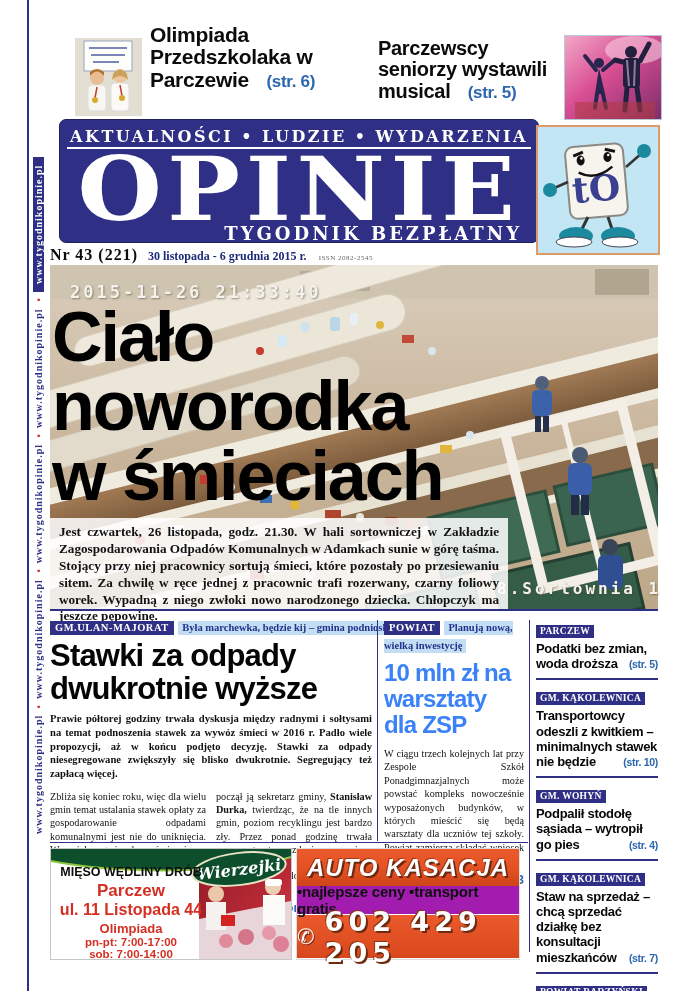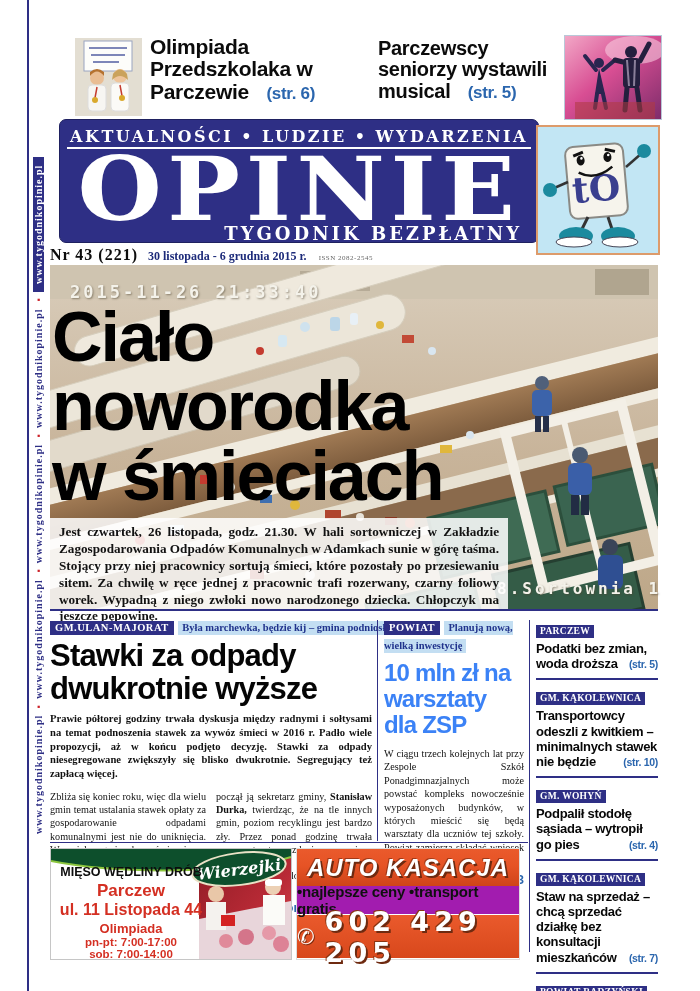--- a/index.html
+++ b/index.html
@@ -10,21 +10,21 @@
   .side-strip{position:absolute;left:27px;top:0;width:19px;height:991px;
               border-right:2px solid #2e2f85;
               writing-mode:vertical-rl;transform:rotate(180deg);
               text-align:center;line-height:19px;}
   .strip-url{font:bold 10px "Liberation Serif",serif;color:#2e2f85;letter-spacing:1px;}
   .strip-url.navy{background:#2e2f85;color:#fff;padding:8px 0;}
   .strip-sep{color:#cc2229;font:bold 9px "Liberation Sans",sans-serif;padding:3px 0;}
 
   
   .teaser-title{position:absolute;font:bold 21px/1.07 "Liberation Sans",sans-serif;color:#0b0b0b;letter-spacing:-0.3px;}
-  .t1{left:150px;top:36px;width:205px;}
+  .t1{left:150px;top:24px;width:205px;}
   .t2{left:378px;top:38px;width:190px;font-size:20px;}
   .pg{color:#2b66ae;font-weight:bold;}
   .teaser-title .pg{font-size:17px;margin-left:12px;}
   .photo-frame{position:absolute;overflow:hidden;}
   .kids{left:75px;top:38px;width:67px;height:78px;}
   .seniors{left:564px;top:35px;width:96px;height:83px;border:1px solid #b9c8d8;}
 
   
   .masthead{position:absolute;left:59px;top:119px;width:480px;height:124px;background:#2e2f85;
             border-radius:7px;color:#fff;border:1px solid #1f2160;box-sizing:border-box;}

